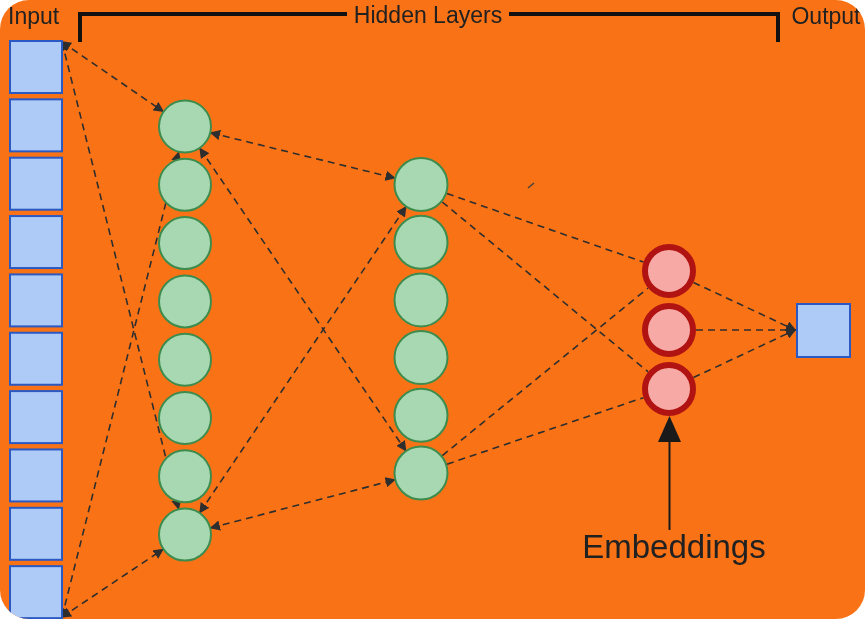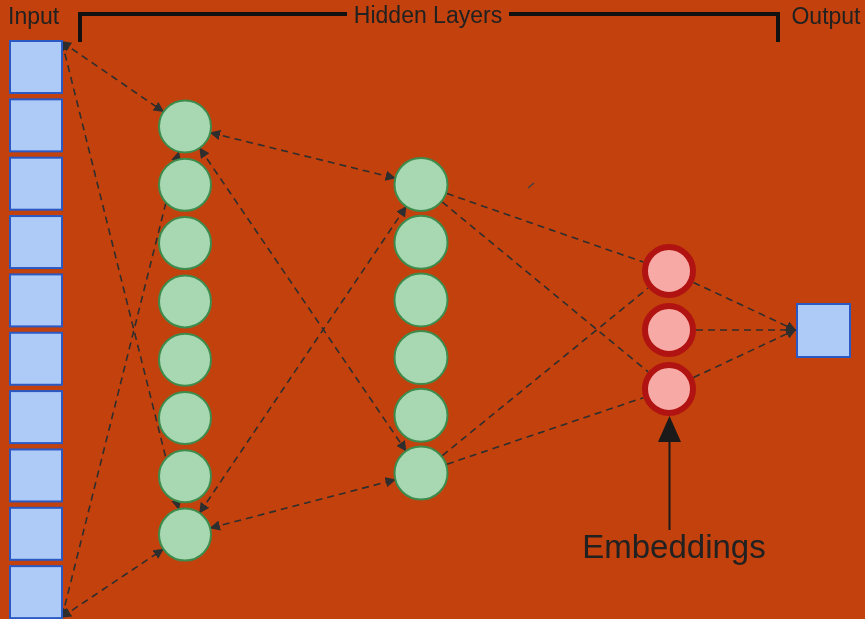--- a/index.html
+++ b/index.html
@@ -1,18 +1,19 @@
 <!DOCTYPE html>
 <html><head>
 <meta charset="utf-8">
 <style>
   html,body{margin:0;padding:0;background:#ffffff;}
   #stage{
-    position:relative;width:865px;height:619px;background:#c2410c;overflow:hidden;
+    position:relative;width:865px;height:619px;background:#f97316;overflow:hidden;
     font-family:"Liberation Sans", sans-serif;
+    border-radius:29px;
   }
   svg text{font-family:"Liberation Sans", sans-serif;}
   .diagram-label{fill:#212121;}
   .section-label{font-size:23px;}
   .embeddings-label{font-size:33px;}
   .bracket{stroke:#111111;stroke-width:4;fill:none;stroke-linejoin:miter;}
   .solid-arrow{stroke:#1a1a1a;stroke-width:2;}
 </style>
 </head>
 <body>

